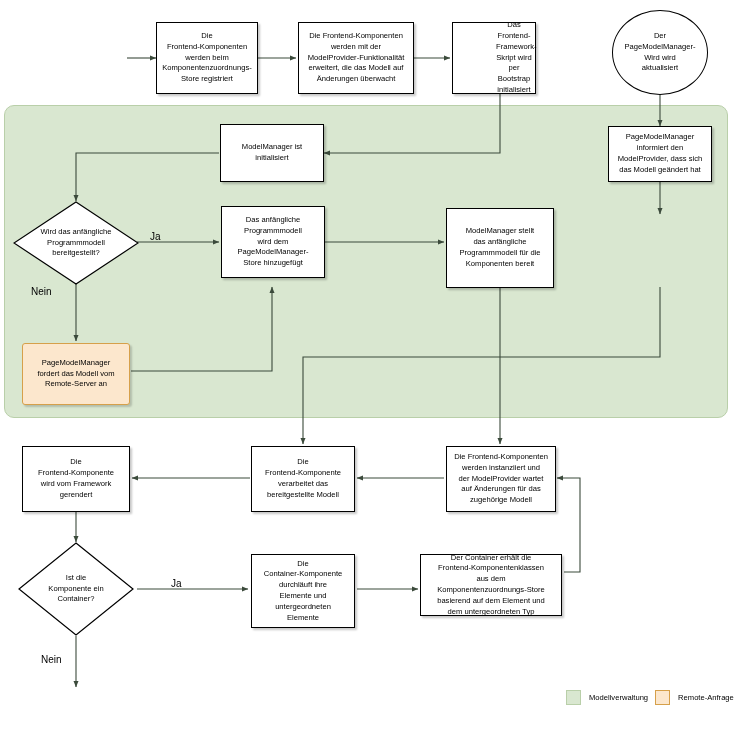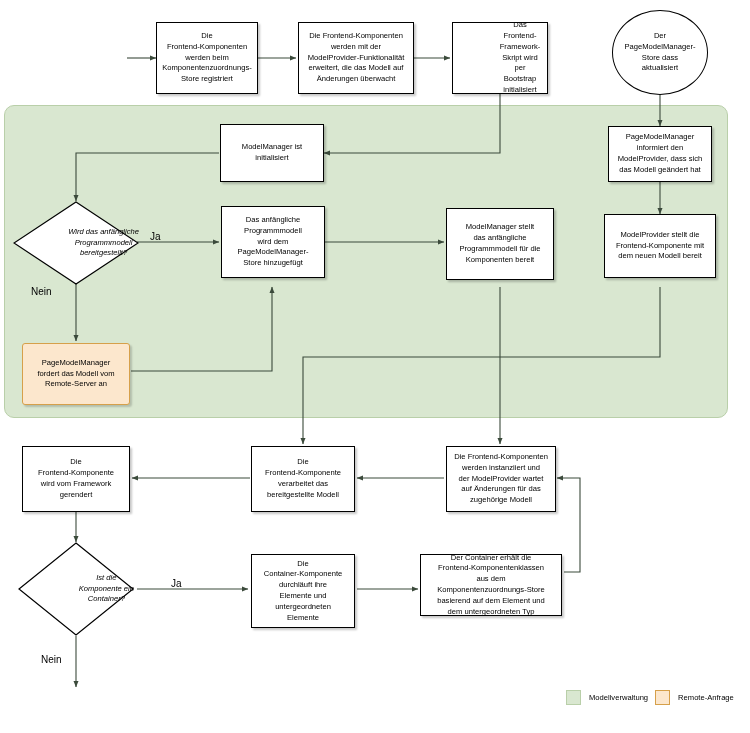--- a/index.html
+++ b/index.html
@@ -63,23 +63,22 @@
   }
   .node .txt {
     display: block;
     width: 100%;
     white-space: pre-line;
   }
   .diamond {
     position: absolute;
     display: flex;
     align-items: center;
-    justify-content: flex-end;
+    justify-content: center;
     text-align: center;
-    font-style: italic;
   }
   .diamond .shape {
     position: absolute;
     left: 0; top: 0;
     width: 100%; height: 100%;
   }
   .diamond .txt {
     position: relative;
     font-size: 7.6px;
     line-height: 1.42;
@@ -180,31 +179,31 @@
   </div>
 
   <div class="node proc" style="left:298px; top:22px; width:116px; height:72px;">
     <span class="txt">Die Frontend-Komponenten
 werden mit der
 ModelProvider-Funktionalität
 erweitert, die das Modell auf
 Änderungen überwacht</span>
   </div>
 
-  <div class="node proc" style="left:452px; top:22px; width:96px; height:72px;padding-left:43px;">
+  <div class="node proc" style="left:452px; top:22px; width:84px; height:72px;padding-left:43px;">
     <span class="txt">Das
 Frontend-Framework-
 Skript wird per
 Bootstrap initialisiert</span>
   </div>
 
   <div class="node circle" style="left:612px; top:10px; width:96px; height:85px;">
     <span class="txt">Der
 PageModelManager-
-Store dass
+Wird wird
 aktualisiert</span>
   </div>
 
   <div class="node proc" style="left:220px; top:124px; width:104px; height:58px;">
     <span class="txt">ModelManager ist
 initialisiert</span>
   </div>
 
   <div class="node proc" style="left:608px; top:126px; width:104px; height:56px;">
     <span class="txt">PageModelManager
@@ -223,32 +222,27 @@
   </div>
 
   <div class="node proc" style="left:221px; top:206px; width:104px; height:72px;">
     <span class="txt">Das anfängliche
 Programmmodell
 wird dem
 PageModelManager-
 Store hinzugefügt</span>
   </div>
 
-  <div class="node proc" style="left:446px; top:208px; width:108px; height:72px;">
+  <div class="node proc" style="left:446px; top:208px; width:108px; height:80px;">
     <span class="txt">ModelManager stellt
 das anfängliche
 Programmmodell für die
 Komponenten bereit</span>
   </div>
 
-  <div class="node proc" style="left:604px; top:214px; width:112px; height:64px;">
-    <span class="txt">ModelProvider stellt die
-Frontend-Komponente mit
-dem neuen Modell bereit</span>
-  </div>
 
   <div class="node remote" style="left:22px; top:343px; width:108px; height:62px;">
     <span class="txt">PageModelManager
 fordert das Modell vom
 Remote-Server an</span>
   </div>
 
   <div class="node proc" style="left:22px; top:446px; width:108px; height:66px;">
     <span class="txt">Die
 Frontend-Komponente

